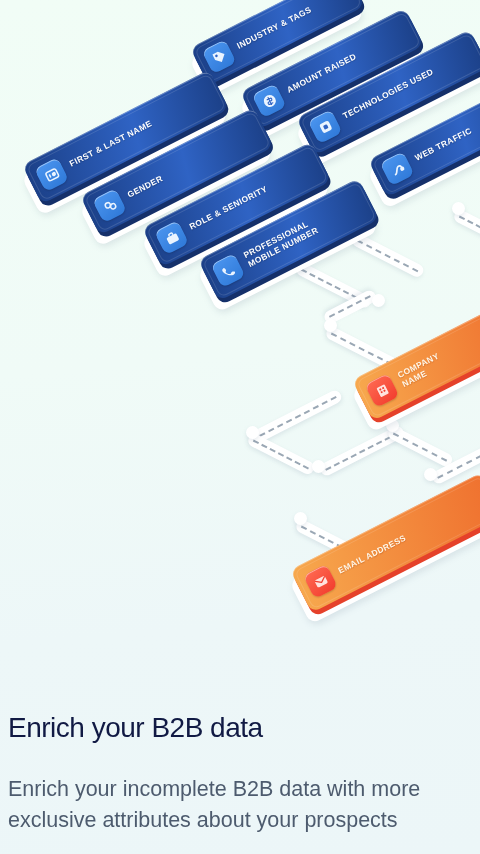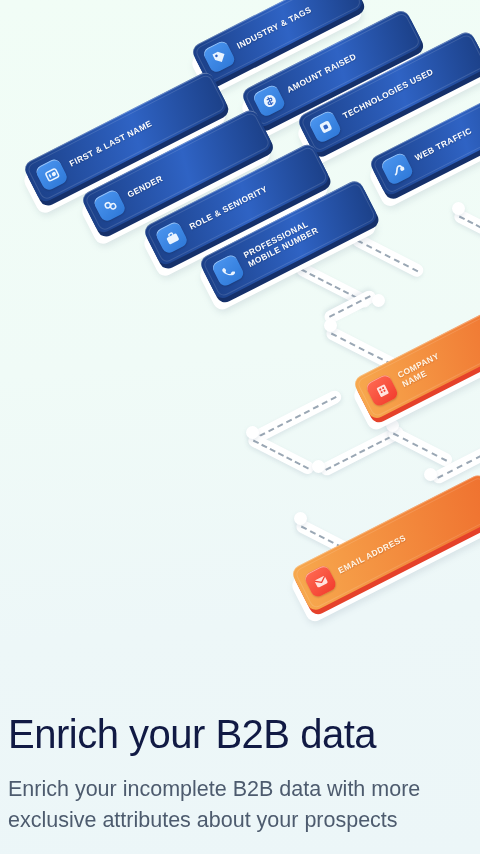--- a/index.html
+++ b/index.html
@@ -120,21 +120,21 @@
   
   #copy {
     position:absolute;
     left:0; top:700px;
     width:480px; height:154px;
     padding-left:8px;
   }
   #headline {
     position:absolute;
     left:8px; top:12px;
-    font-size:40px;
+    font-size:28px;
     font-weight:normal;
     letter-spacing:-.5px;
     color:#111a44;
     white-space:nowrap;
   }
   #subcopy {
     position:absolute;
     left:8px; top:74px;
     width:560px;
     font-size:21.5px;

